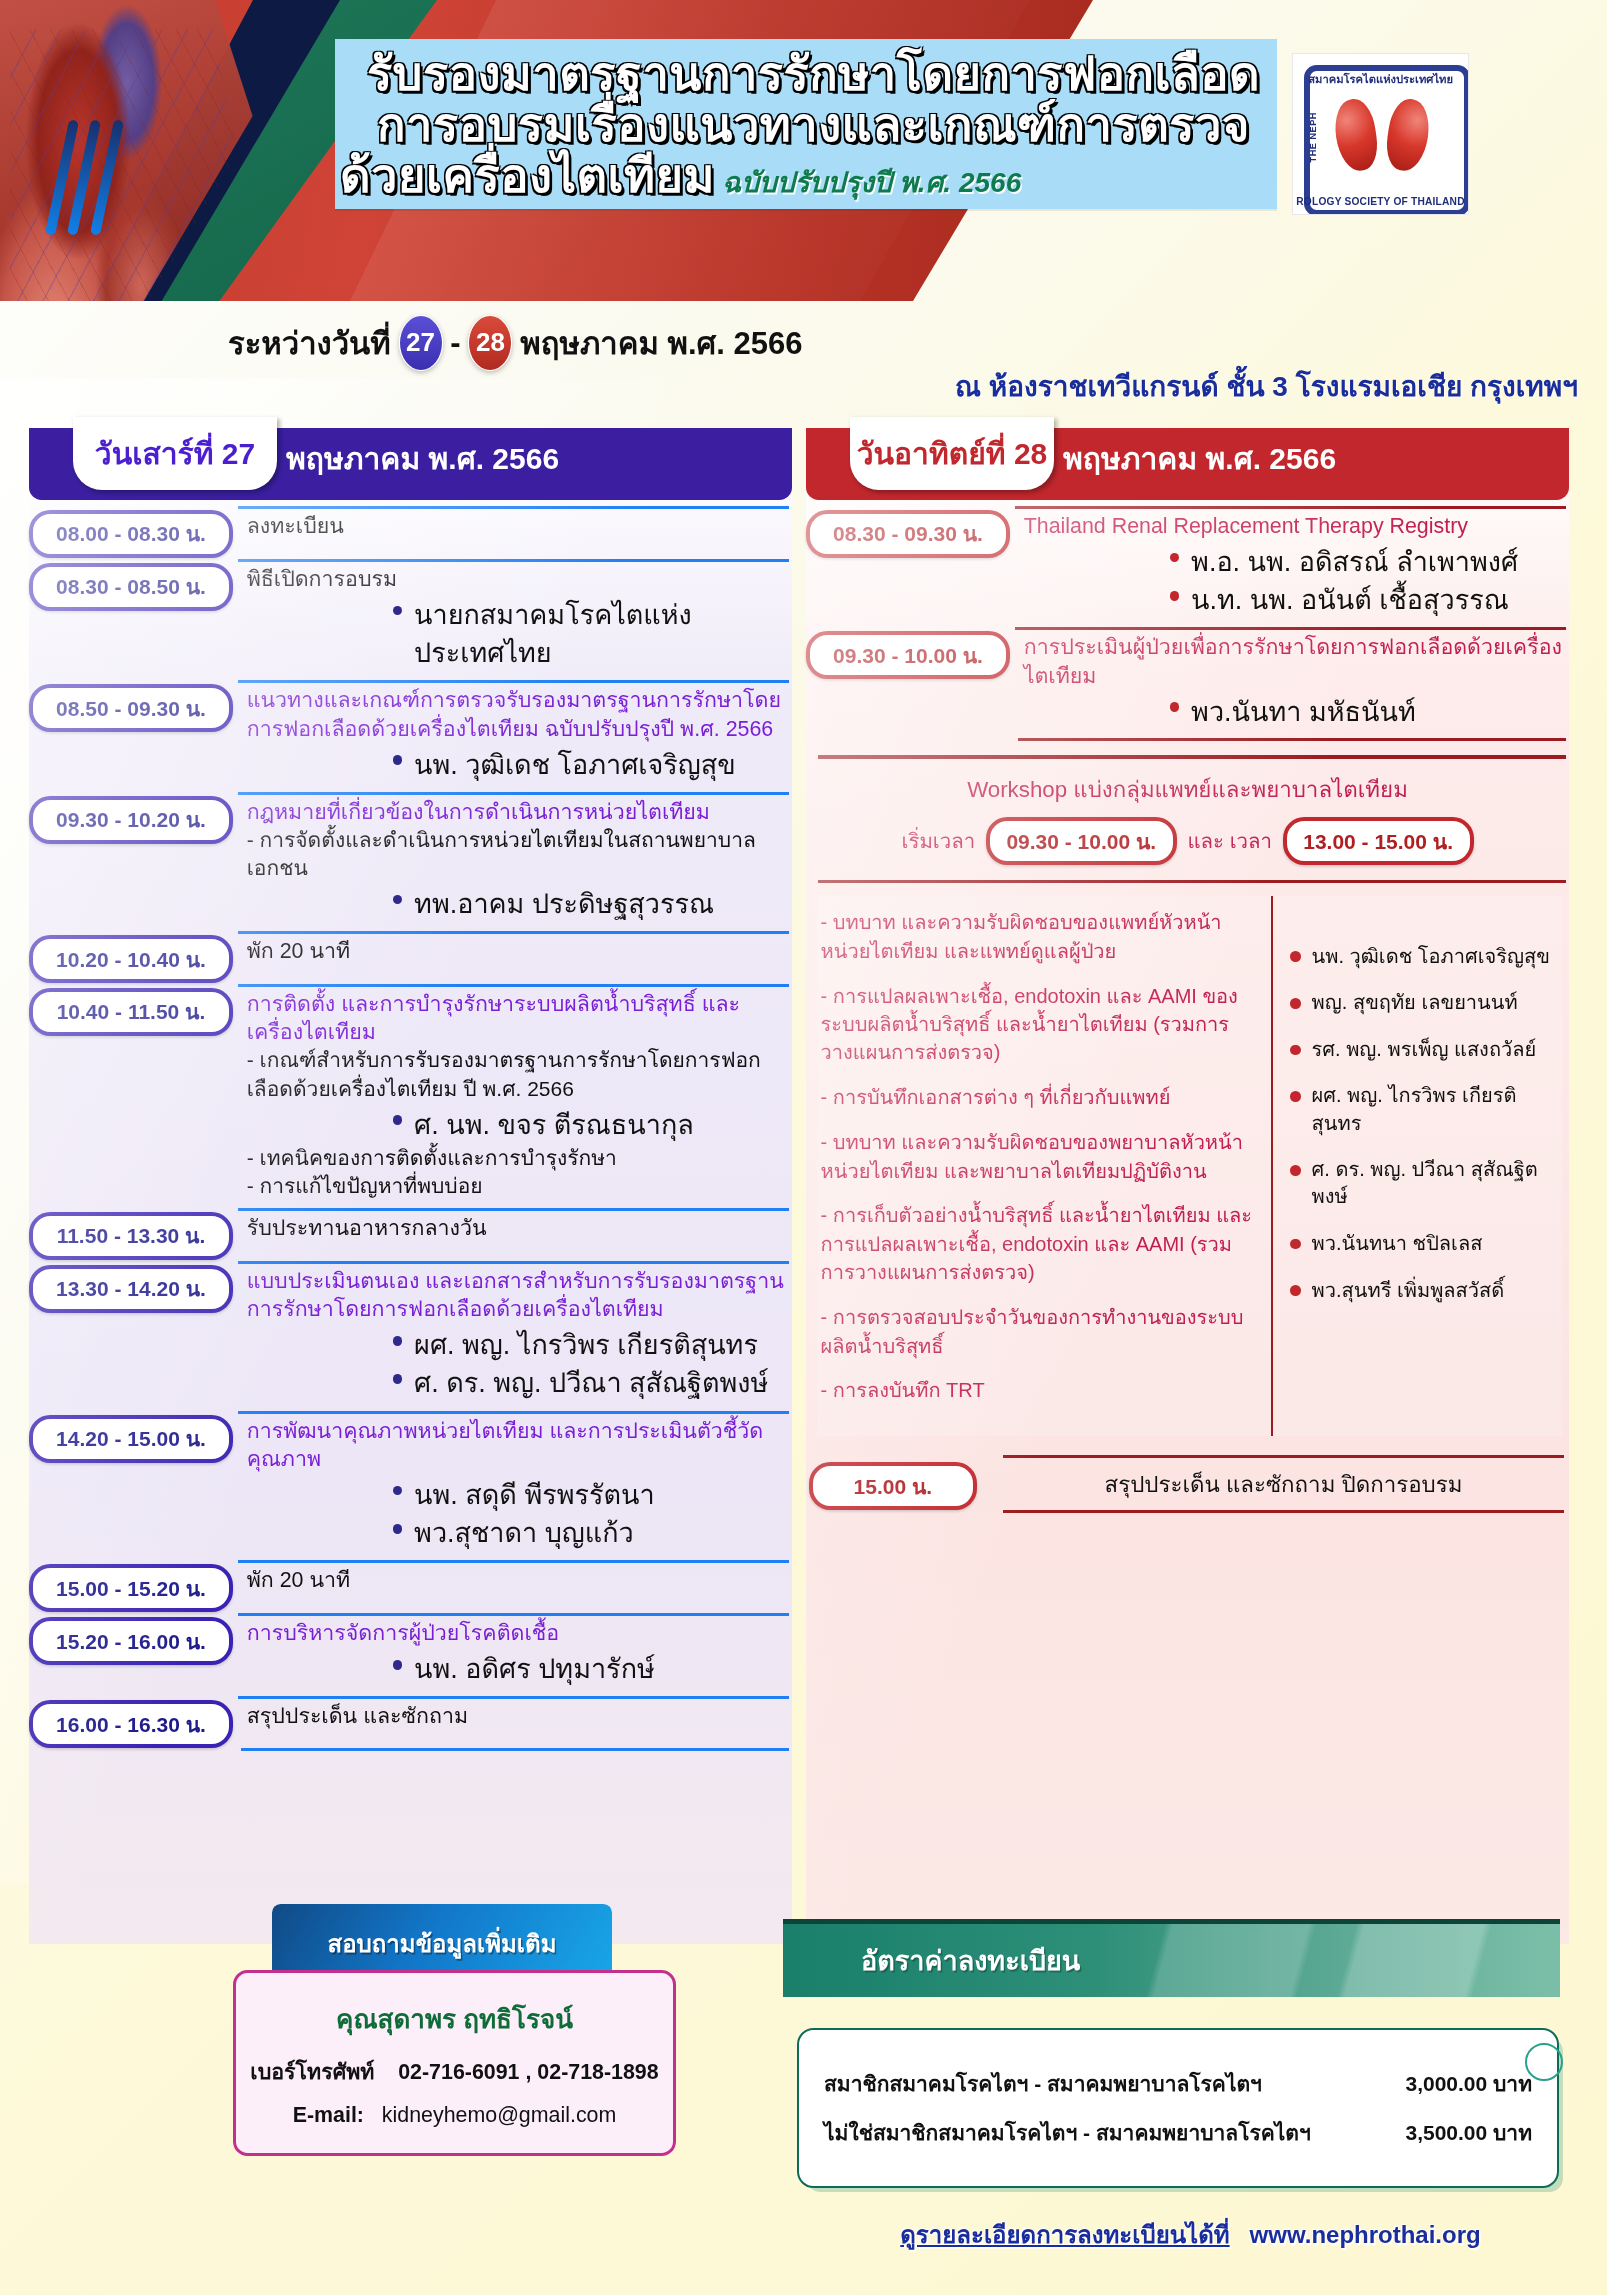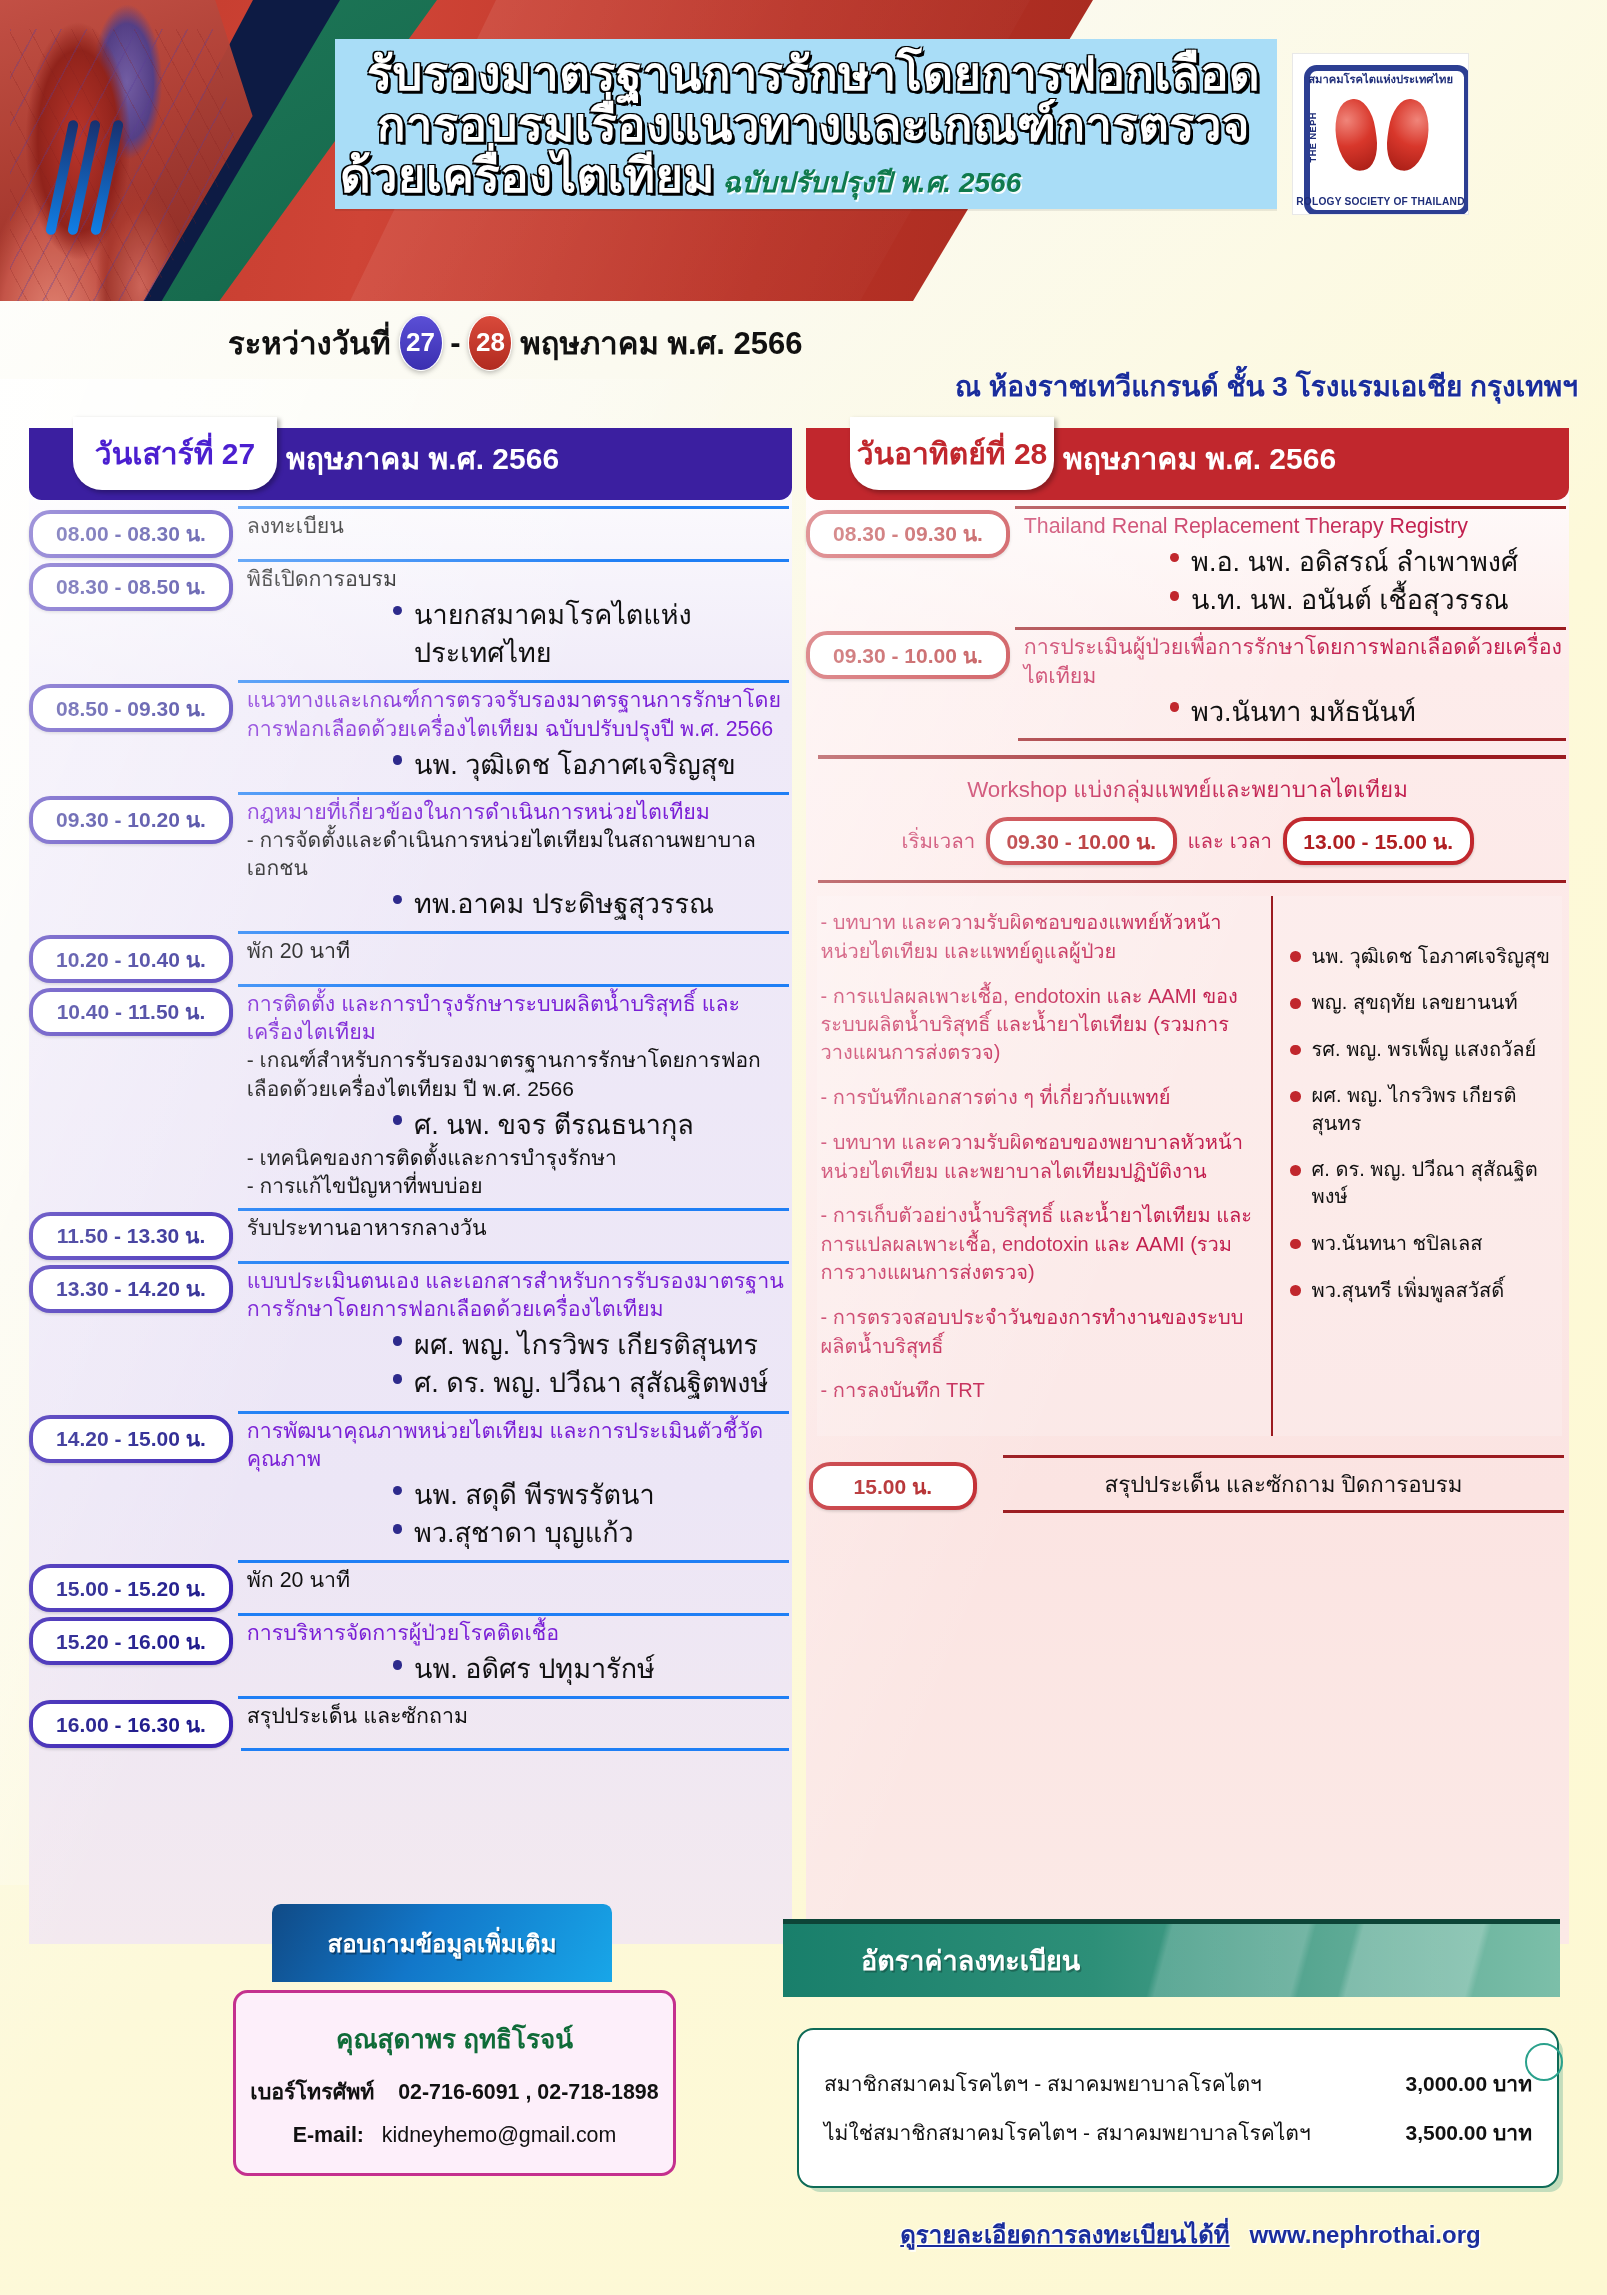--- a/index.html
+++ b/index.html
@@ -152,21 +152,21 @@
   .final-txt{flex:1;border-top:3.4px solid #9b1b20;border-bottom:3.4px solid #9b1b20;padding:7.8px 0;
     text-align:center;font-size:22.3px;color:#111;}
 
   
   .contact-wrap{position:absolute;left:160px;top:1904px;width:583px;}
   .contact-tab{position:absolute;left:112px;top:0;width:340px;height:78px;border-radius:8.7px 8.7px 0 0;
     background:linear-gradient(120deg,#104a86 0%,#1277c9 45%,#18a6e8 100%);
     display:flex;align-items:center;justify-content:center;}
   .contact-tab span{color:#fff;font-size:24px;font-weight:bold;
     text-shadow:1.5px 1.5px 0 rgba(0,0,0,.35);}
-  .contact-card{position:absolute;left:73px;top:86px;width:437px;height:180px;
+  .contact-card{position:absolute;left:73px;top:66px;width:437px;height:180px;
     background:#fdeffa;border:3.4px solid #c4308e;border-radius:14.6px;
     display:flex;flex-direction:column;align-items:center;justify-content:center;gap:14.6px;}
   .cname{font-size:26px;font-weight:bold;color:#0f6b38;}
   .cphone{font-size:21.4px;font-weight:bold;color:#111;}
   .cmail{font-size:21.4px;color:#111;}
   .cmail b{font-weight:bold;}
   .slashes{position:absolute;left:53px;top:119px;width:107px;height:121px;}
   .slashes i{position:absolute;top:0;width:9.7px;height:117px;border-radius:5.8px;
     background:linear-gradient(180deg,#18306e 0%,#1080e8 100%);transform:rotate(12deg);display:block;}
   .slashes i:nth-child(1){left:3.9px;}
@@ -180,21 +180,21 @@
   .fee-head-sheen{position:absolute;inset:0;
     background:linear-gradient(105deg,rgba(255,255,255,0) 48%,rgba(255,255,255,.18) 49%,rgba(255,255,255,.18) 66%,rgba(255,255,255,0) 67%),
                linear-gradient(105deg,rgba(255,255,255,0) 72%,rgba(255,255,255,.22) 73%,rgba(255,255,255,.22) 88%,rgba(255,255,255,0) 89%);}
   .fee-head span{position:relative;margin-left:78px;color:#fff;font-size:27px;font-weight:bold;
     text-shadow:1.5px 1.5px 0 rgba(0,0,0,.25);}
   .fee-card{position:absolute;left:797px;top:2028px;width:758px;height:146px;background:#fff;
     border:2.9px solid #0e6b57;border-radius:16.5px;padding:4.9px 0;
     display:flex;flex-direction:column;justify-content:center;gap:16.5px;
     box-shadow:6.8px 6.8px 0 -2.9px rgba(22,140,120,.25);}
   .fee-row{display:flex;align-items:center;padding:0 25px;font-size:21px;color:#111;}
-  .fee-row .lbl{flex:1;}
+  .fee-row .lbl{flex:1;font-weight:bold;}
   .fee-row .amt{flex:0 0 204px;text-align:right;font-weight:bold;}
   .fee-deco{position:absolute;left:1525px;top:2043px;width:34px;height:34px;border:2.9px solid #2aa18c;border-radius:50%;}
 
   .site-line{position:absolute;left:797px;top:2215px;width:787px;text-align:center;
     font-size:24px;font-weight:bold;color:#1a2d9c;
     text-shadow:1.5px 1.5px 0 rgba(255,255,255,.95),-1px -1px 0 rgba(255,255,255,.95);}
   .site-line .u{text-decoration:underline;}
 </style>
 </head>
 <body>

